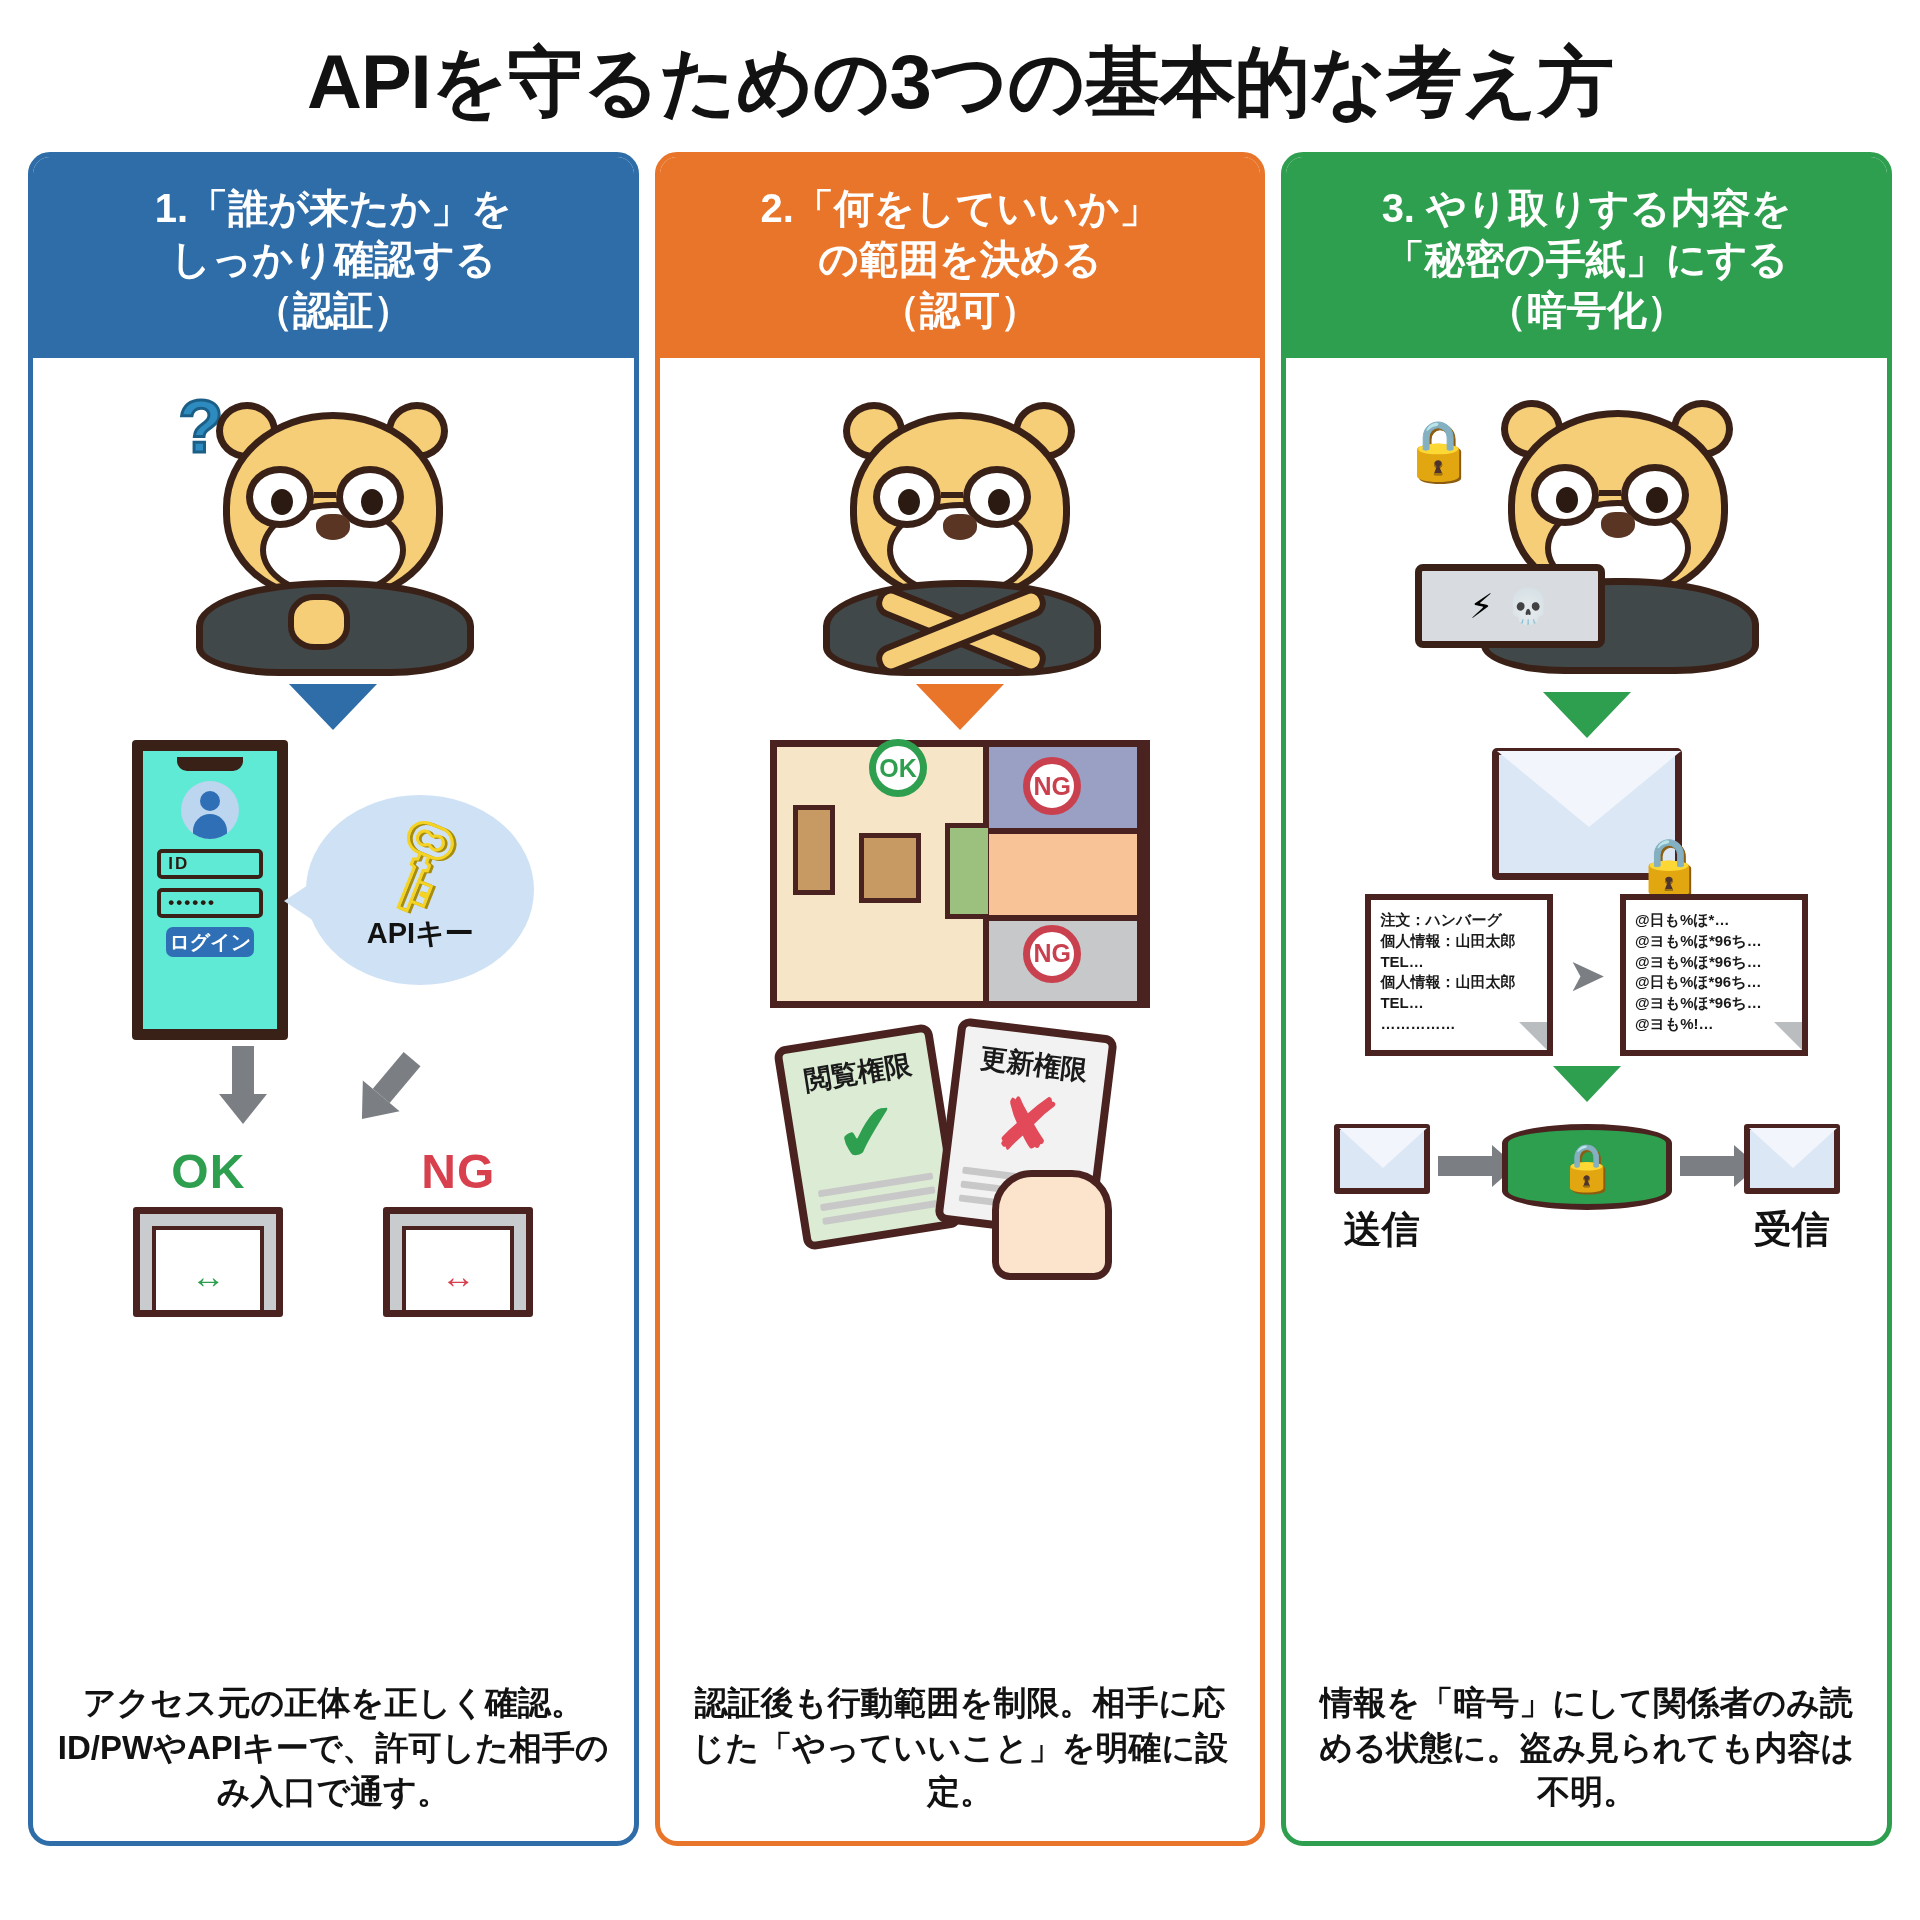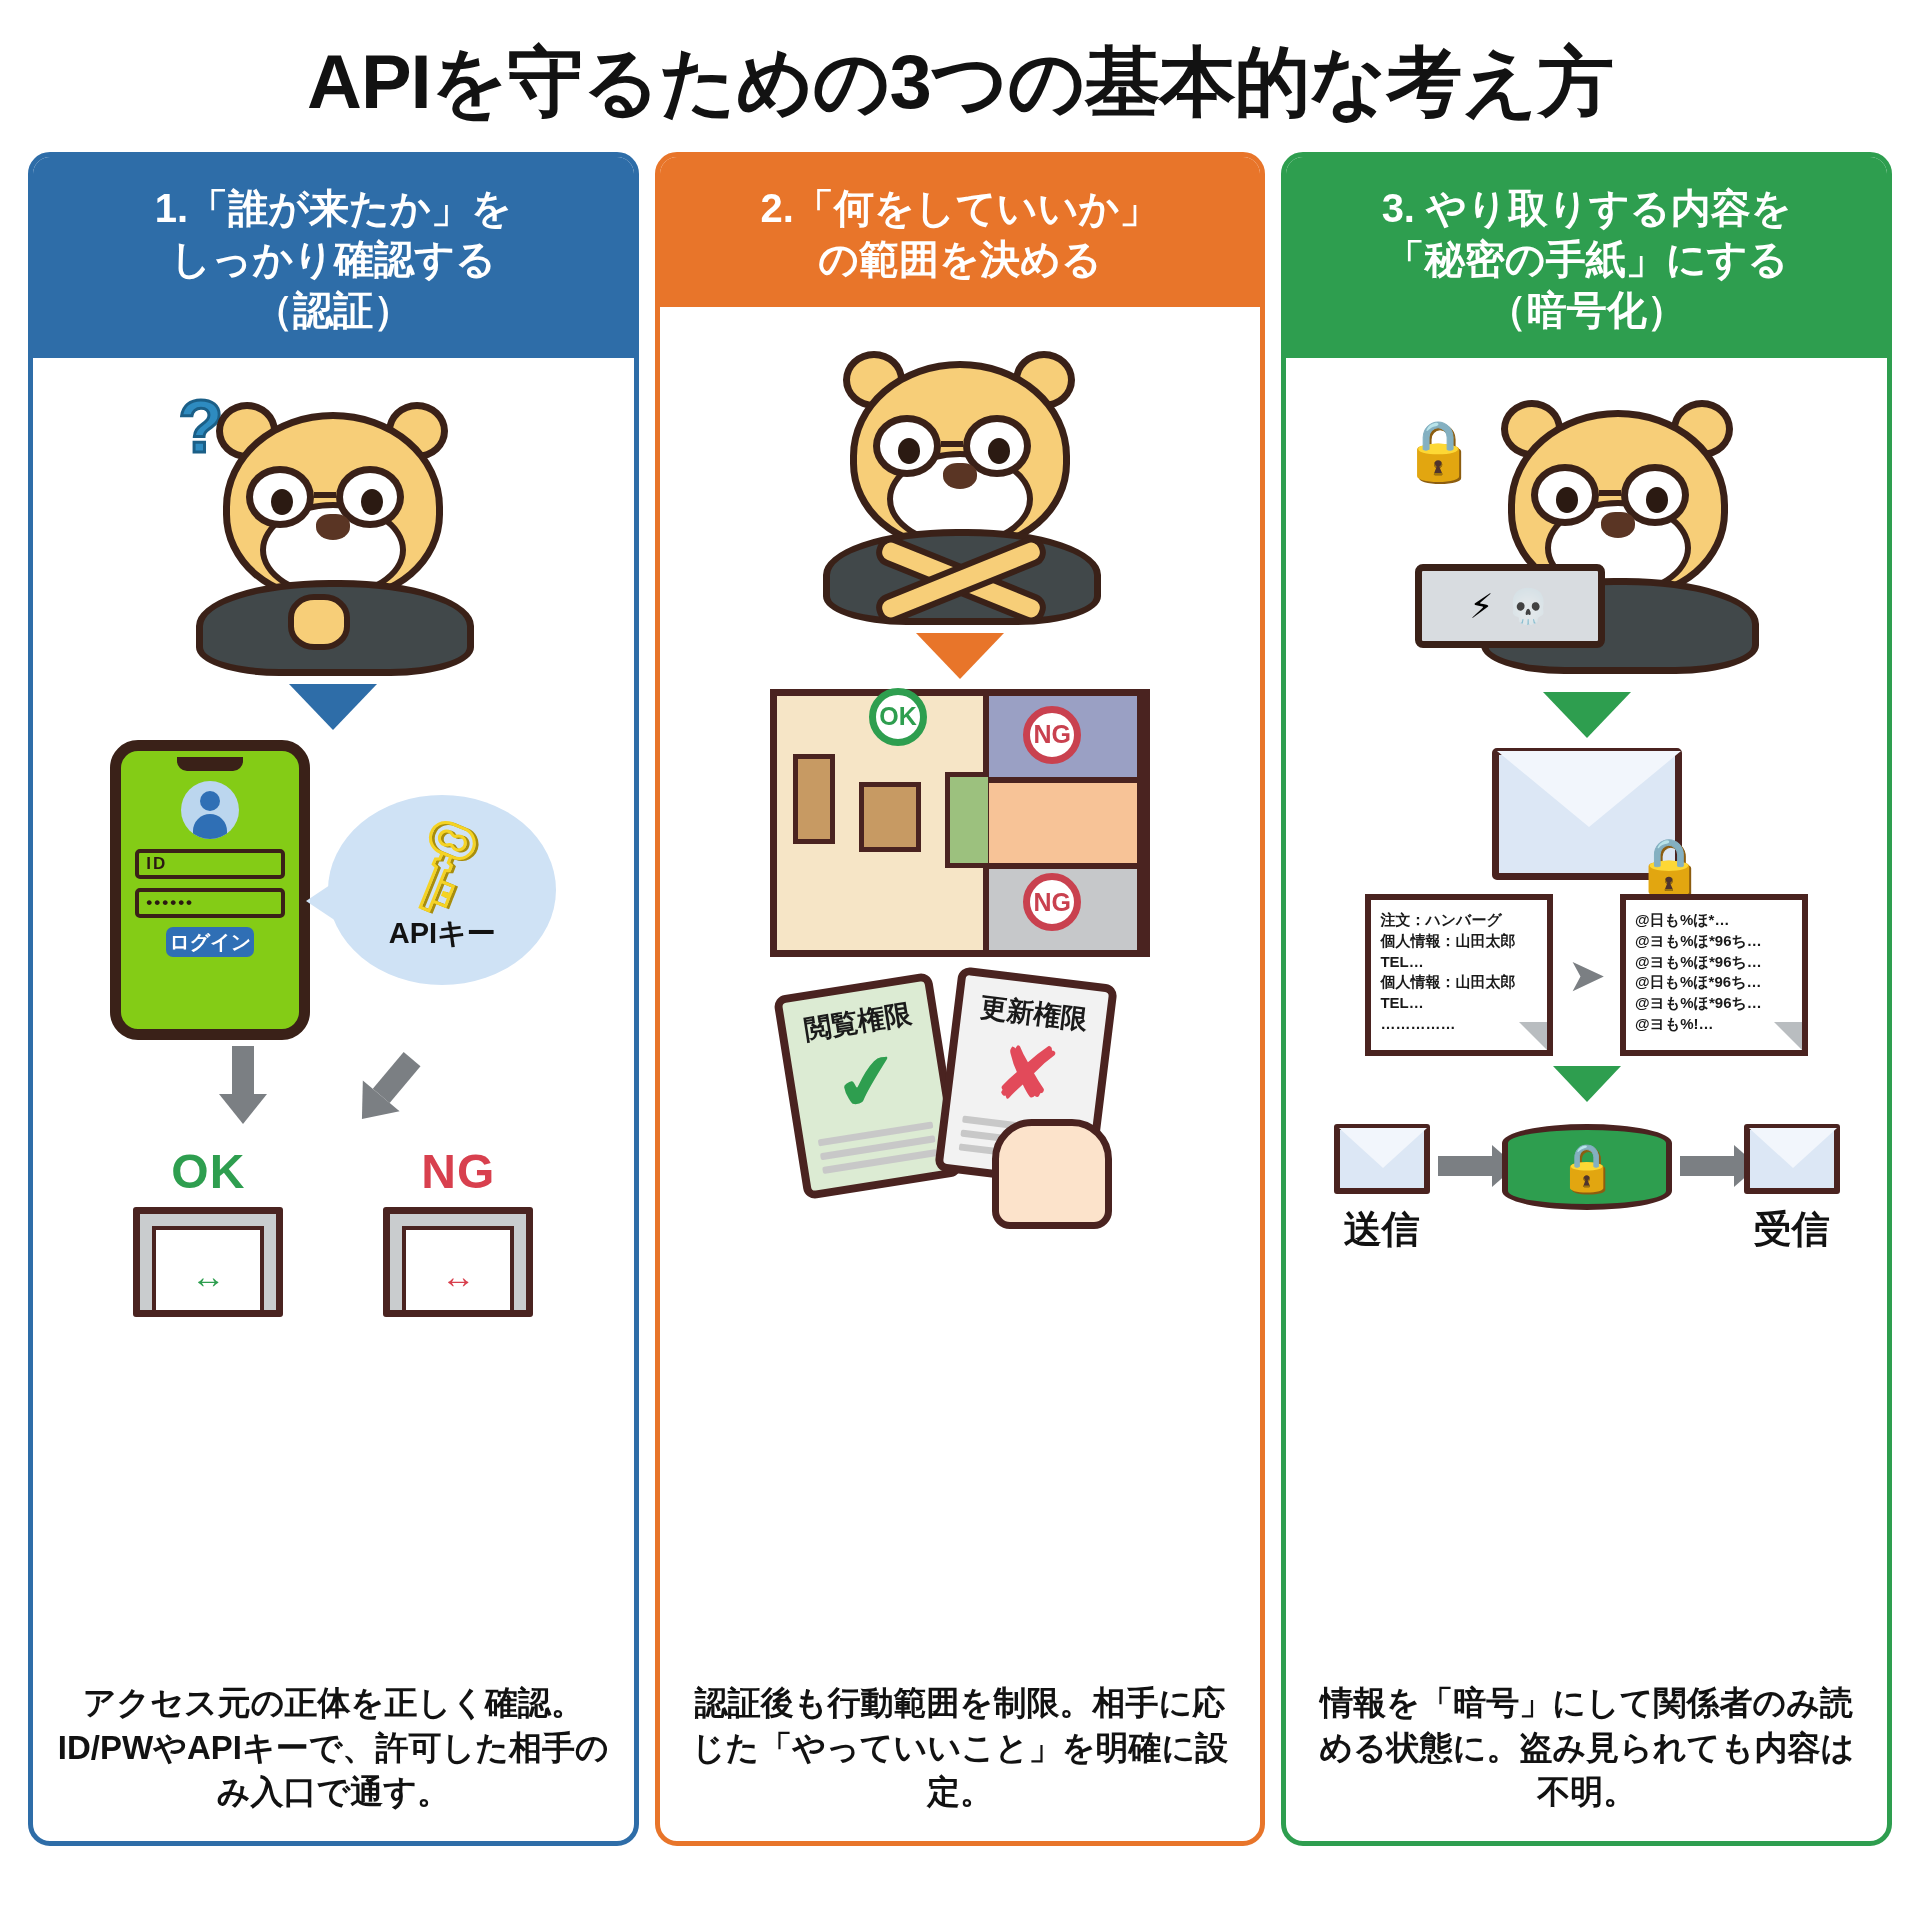--- a/index.html
+++ b/index.html
@@ -129,22 +129,22 @@
 
   
   .tri { width:0; height:0; border-left:44px solid transparent; border-right:44px solid transparent; margin:10px 0 6px 0;}
   .tri.blue  { border-top: 46px solid #2E6DA8; }
   .tri.orange{ border-top: 46px solid #E8752A; }
   .tri.green { border-top: 46px solid #2E9E4F; }
 
   
   .phone-row { display:flex; align-items:center; gap:18px; margin-top:4px; }
   .phone {
-    width:200px; height:300px; border:11px solid #3a2118; border-radius:28px;
-    background:#84cc16; position:relative; padding:26px 14px 0 14px;
+    width:156px; height:300px; border:11px solid #3a2118; border-radius:4px;
+    background:#5eead4; position:relative; padding:26px 14px 0 14px;
   }
   .notch {
     position:absolute; left:50%; transform:translateX(-50%); top:6px;
     width:66px; height:14px; background:#3a2118; border-radius:0 0 10px 10px;
   }
   .avatar {
     width:58px; height:58px; border-radius:50%; background:#BBD6EE;
     margin:4px auto 10px auto; position:relative; overflow:hidden;
   }
   .avatar::before { content:""; position:absolute; left:19px; top:10px; width:20px; height:20px; border-radius:50%; background:#2F6FB5; }
@@ -367,20 +367,21 @@
 
         <div style="flex:1"></div>
         <div class="caption">アクセス元の正体を正しく確認。ID/PWやAPIキーで、許可した相手のみ入口で通す。</div>
       </div>
     </div>
 
     <div class="col c2">
       <div class="col-header">
         <span class="hl">2.「何をしていいか」</span>
         <span class="hl">の範囲を決める</span>
+        <span class="paren">（認可）</span>
       </div>
       <div class="col-body">
 
         <div class="mascot">
           <div class="m-ear l"></div>
           <div class="m-ear r"></div>
           <div class="m-head"></div>
           <div class="m-muzzle"></div>
           <div class="m-glass l">
               <span class="pup"></span>

